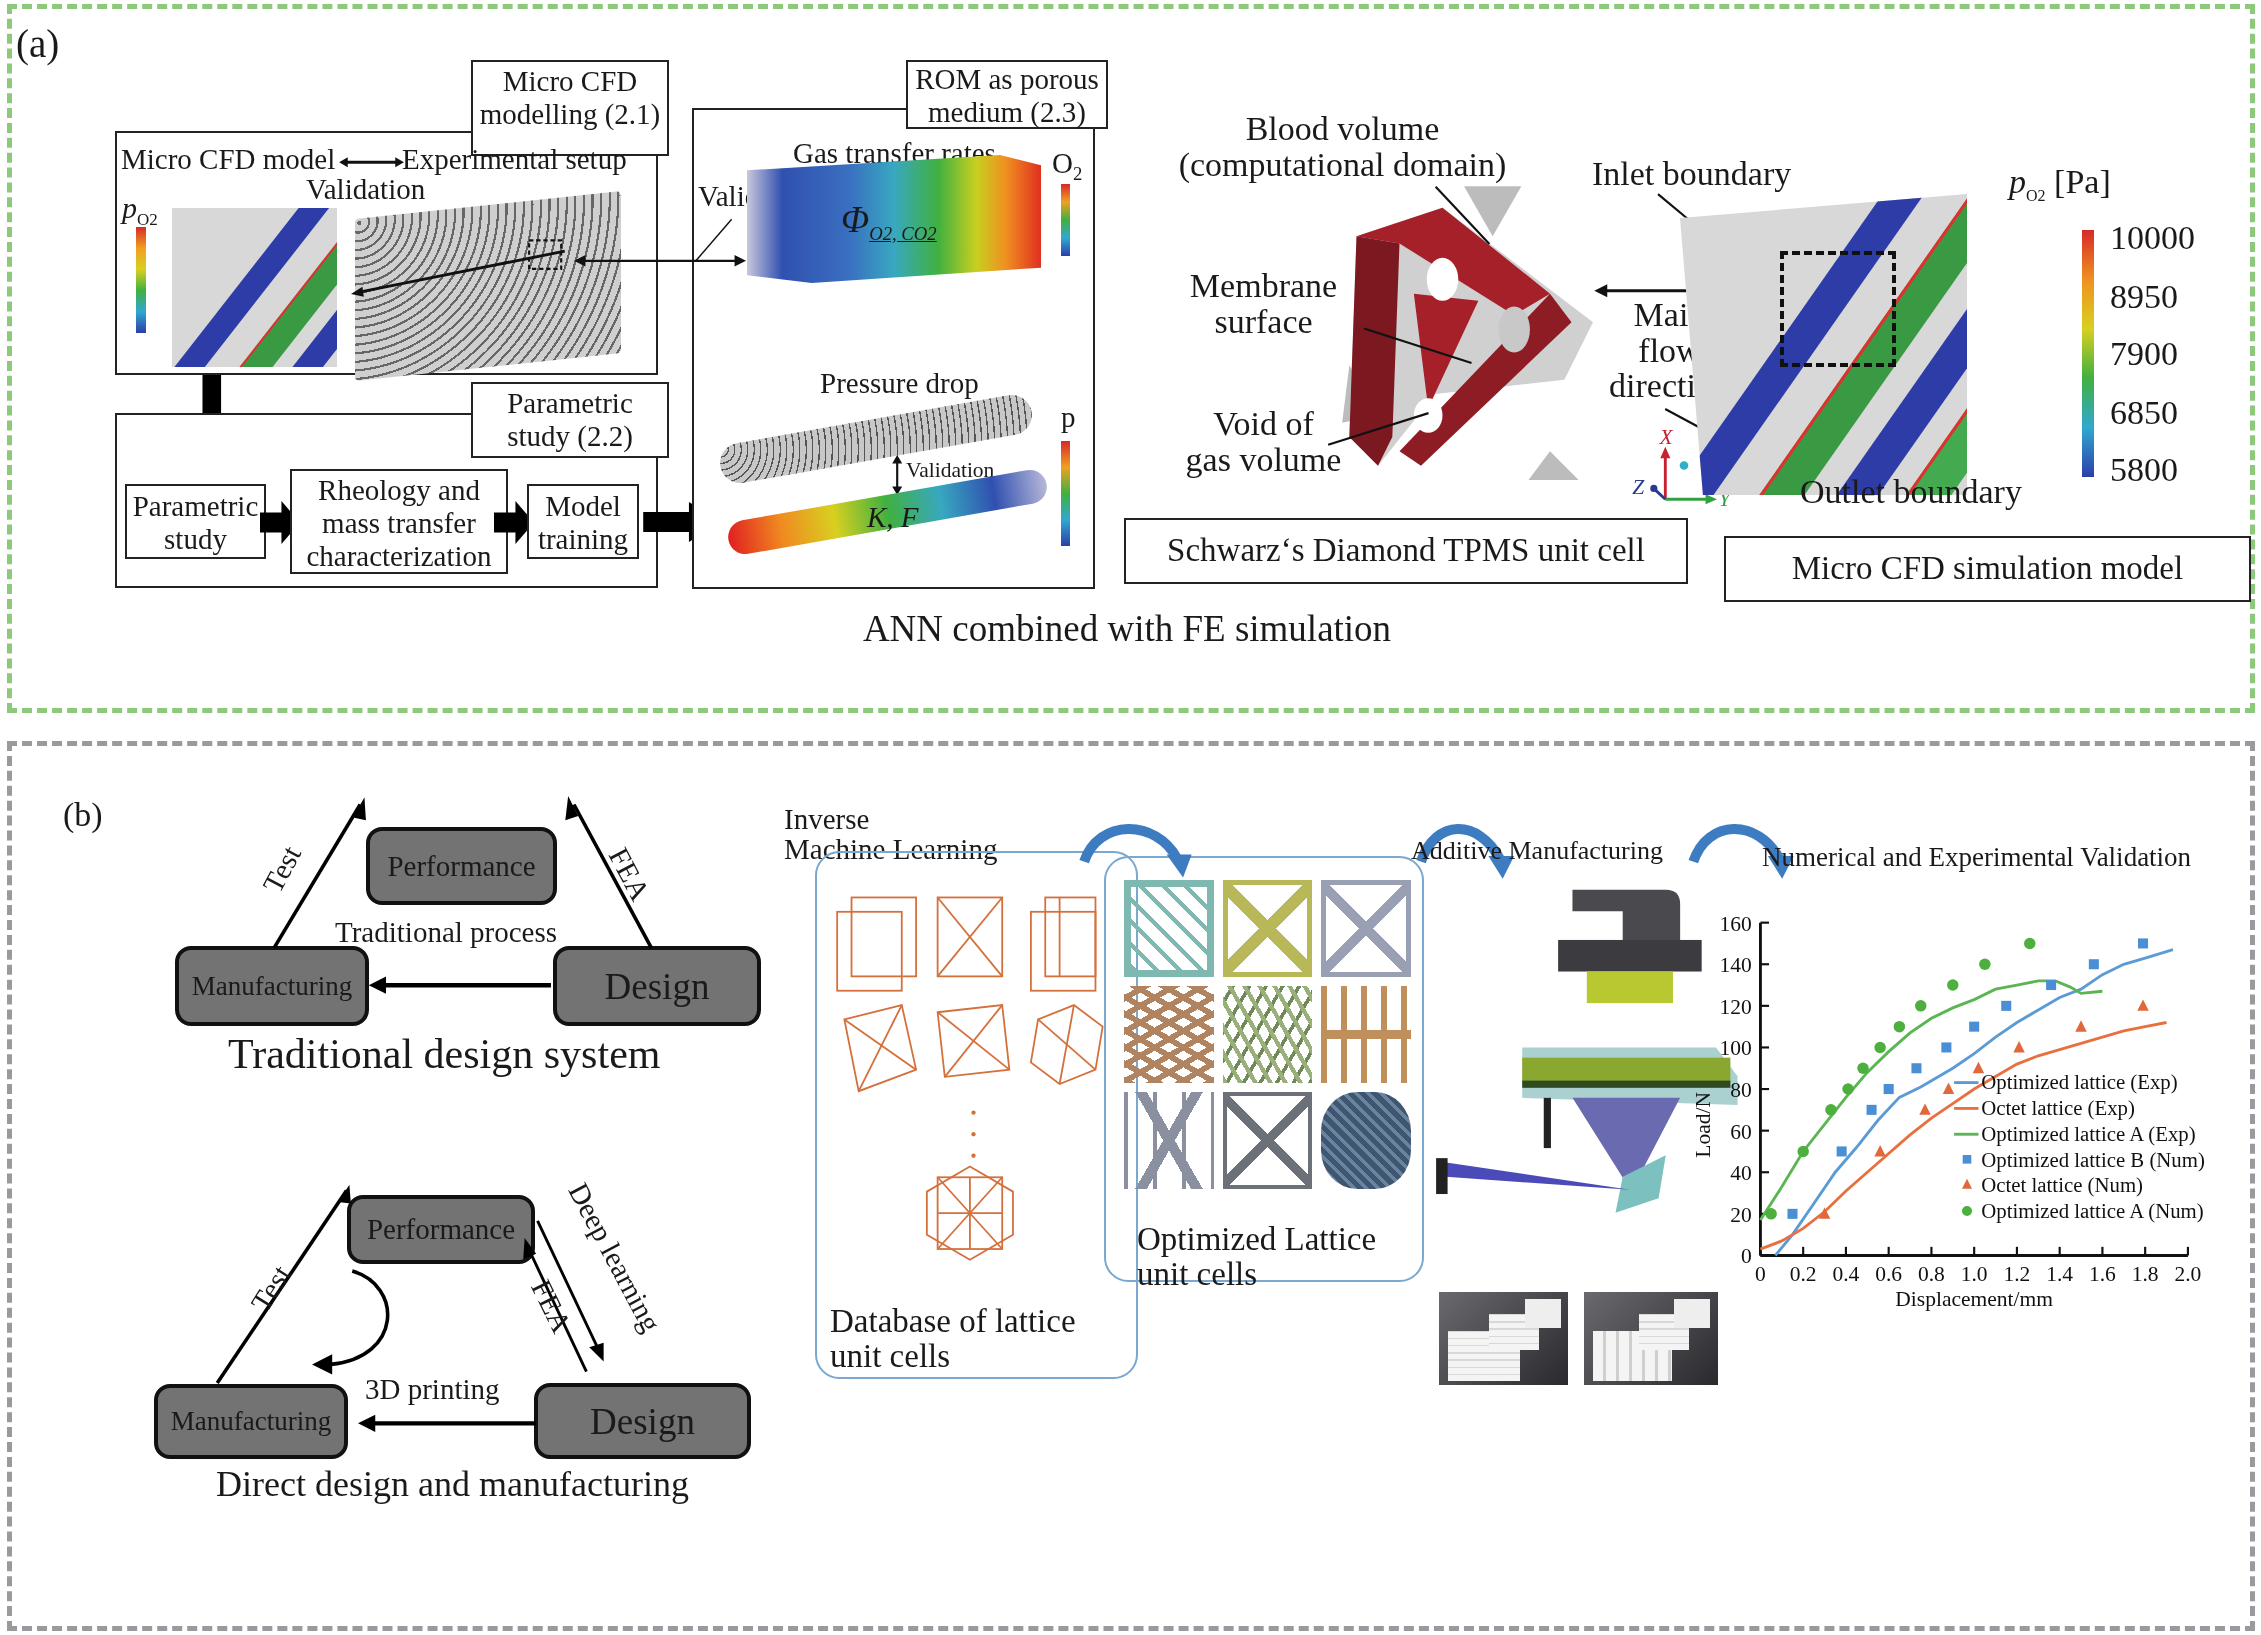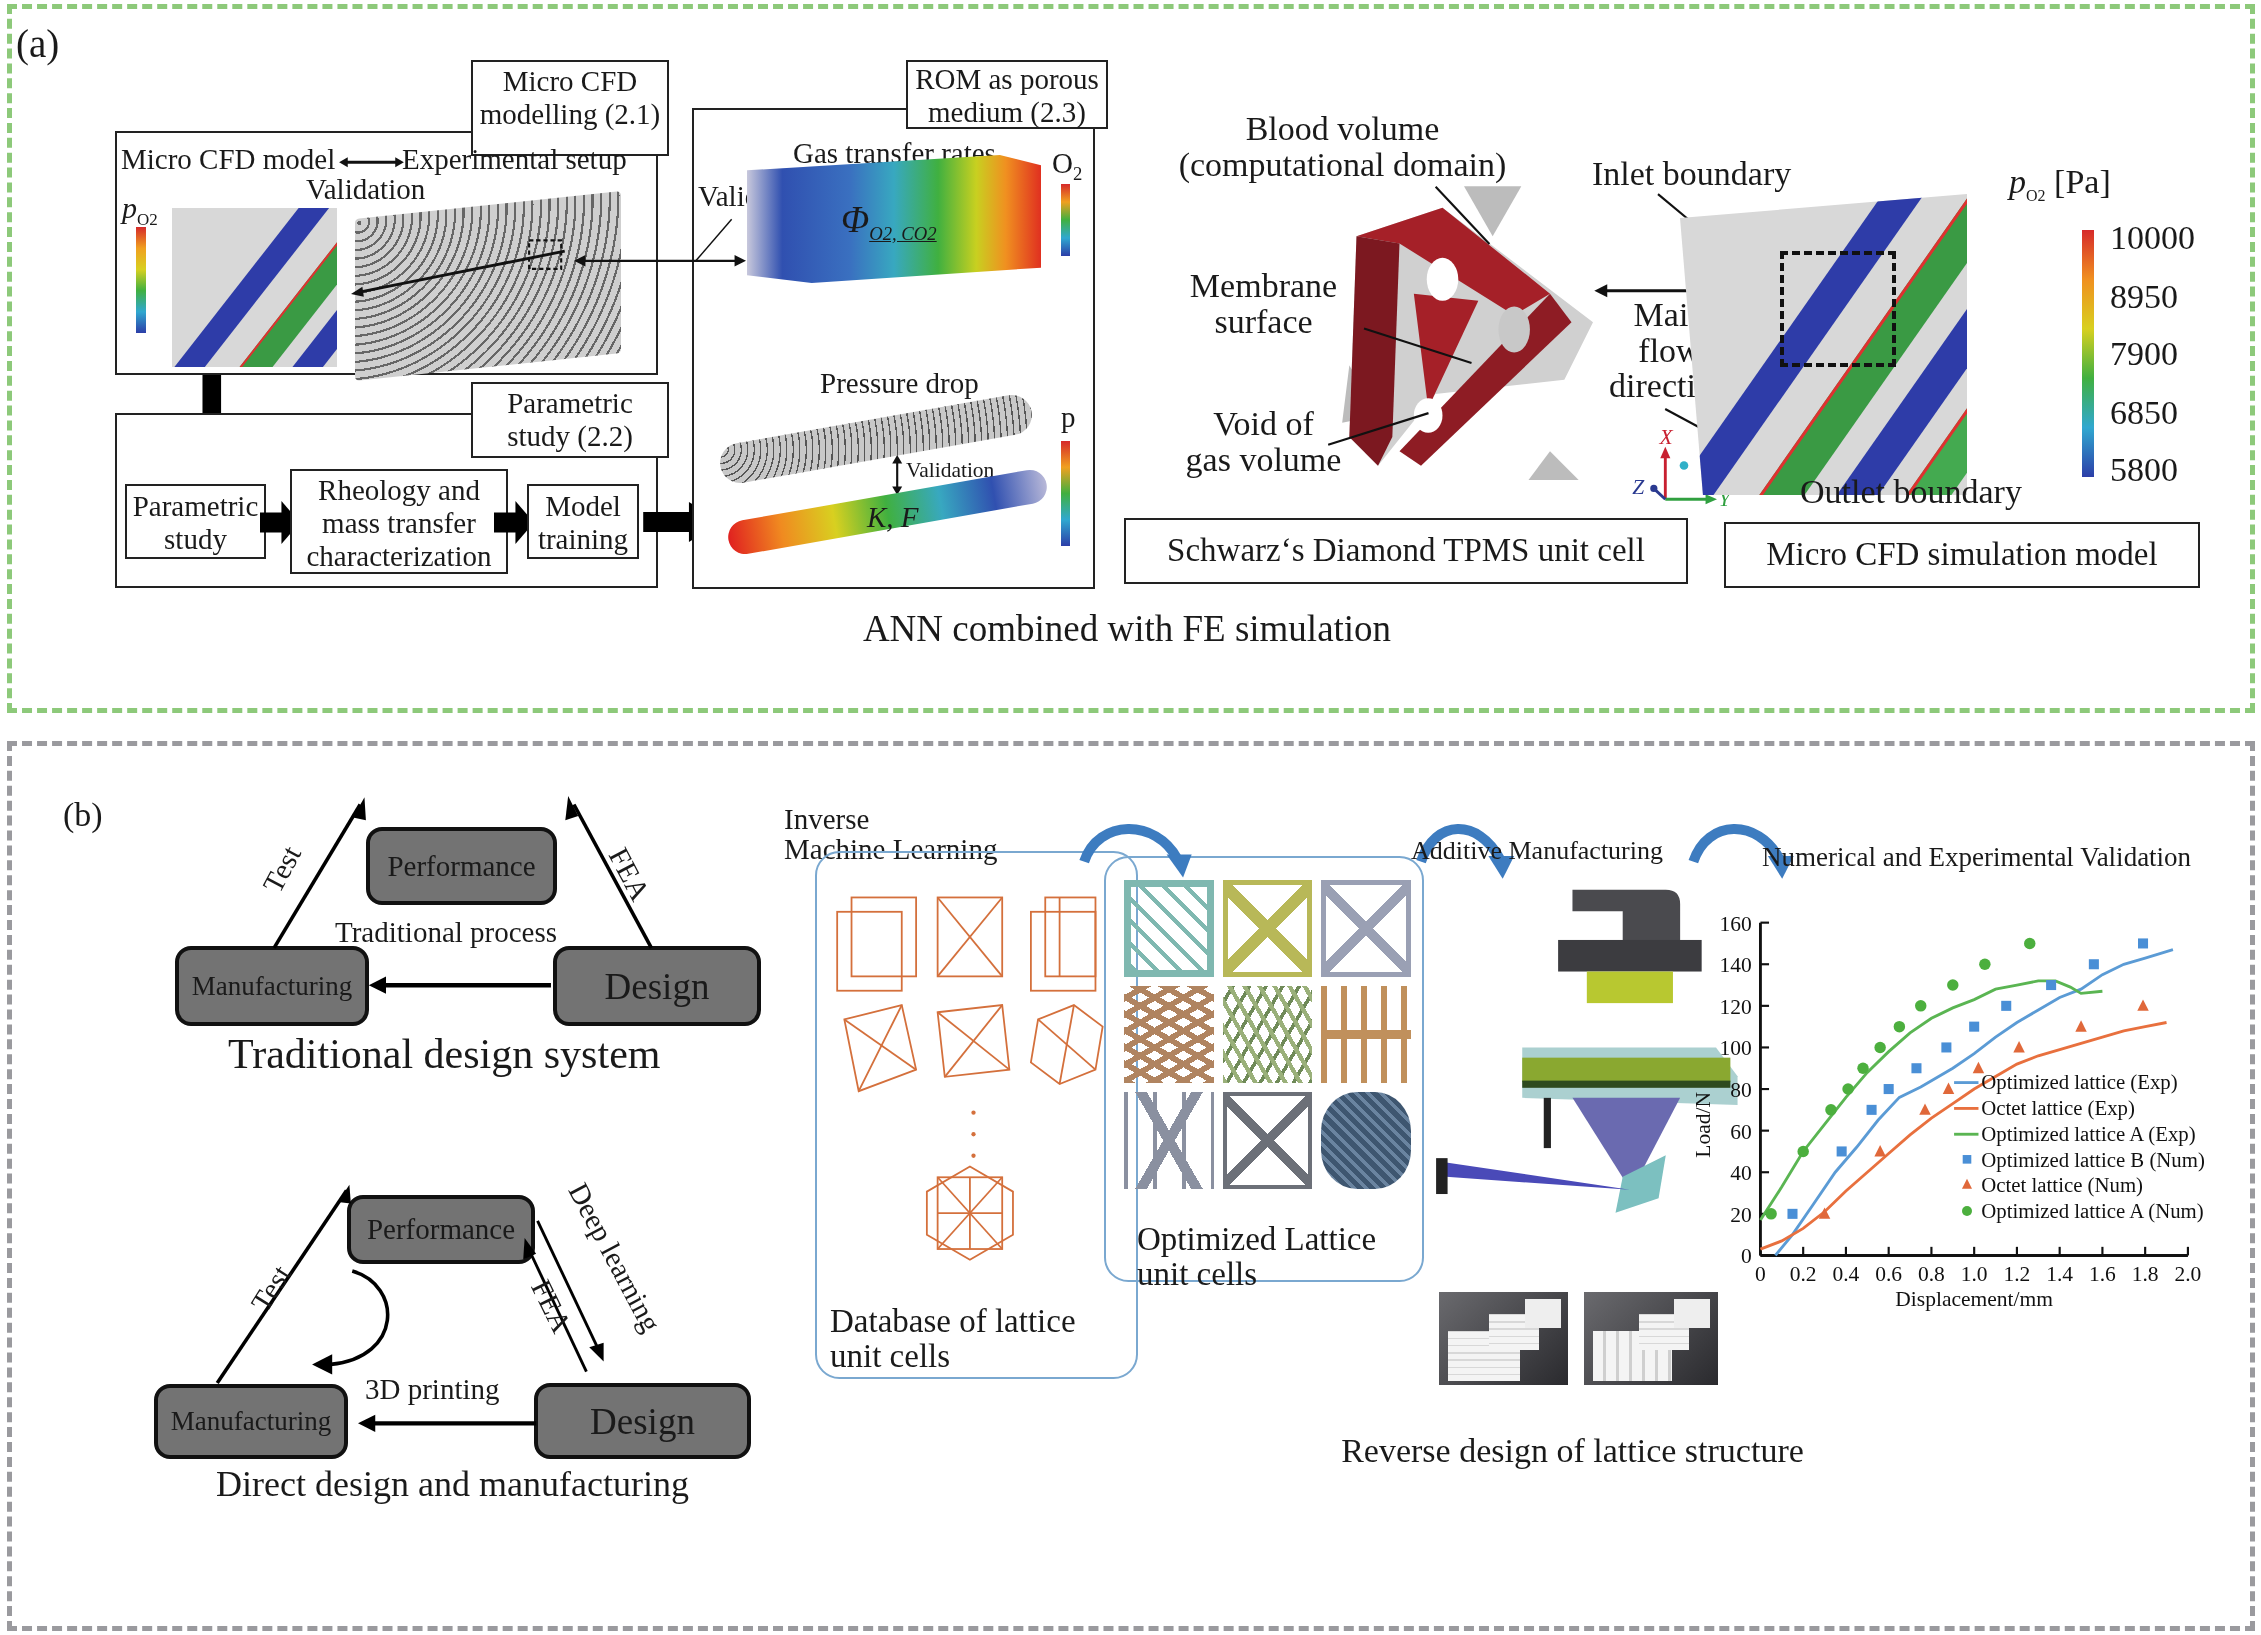--- a/index.html
+++ b/index.html
@@ -199,21 +199,21 @@
   <div style="position:absolute; left:100px; top:57px; width:108px; height:108px; border:4.3px dashed #111;"></div>
 </div>
 <div class="t" style="left:2009px; top:164px; font-size:34px;"><i>p</i><sub style="font-size:16px;">O2</sub> <span>[Pa]</span></div>
 <div class="abs" style="left:2082px; top:230px; width:11.5px; height:247px; background:linear-gradient(to bottom,#d62a2a,#f09020,#d8d020,#40b040,#30a8d0,#2c3ea8);"></div>
 <div class="t" style="left:2110px; top:220px; font-size:34px;">10000</div>
 <div class="t" style="left:2110px; top:279px; font-size:34px;">8950</div>
 <div class="t" style="left:2110px; top:336px; font-size:34px;">7900</div>
 <div class="t" style="left:2110px; top:395px; font-size:34px;">6850</div>
 <div class="t" style="left:2110px; top:452px; font-size:34px;">5800</div>
 <div class="t" style="left:1800px; top:474px; font-size:34px;">Outlet boundary</div>
-<div class="box center" style="left:1724px; top:522px; width:476px; height:66px; font-size:33px; padding-top:11.5px;">Micro CFD simulation model</div>
+<div class="box center" style="left:1724px; top:536px; width:527px; height:66px; font-size:33px; padding-top:11.5px;">Micro CFD simulation model</div>
 
 <div class="t center cap" style="left:718px; top:610px; width:818px;">ANN combined with FE simulation</div>
 
 <div class="panel-b"></div>
 <div class="t" style="left:63px; top:797px; font-size:34px;">(b)</div>
 
 <div class="rbox lbl" style="left:366px; top:827px; width:191px; height:151px; height:78px;">Performance</div>
 <div class="rbox" style="left:175px; top:946px; width:194px; height:80px; font-size:27px;">Manufacturing</div>
 <div class="rbox" style="left:553px; top:946px; width:208px; height:80px; font-size:37px;">Design</div>
 <svg style="left:172px; top:826px;" width="603" height="208" viewBox="0 0 840 290">
@@ -338,21 +338,20 @@
   <div style="position:absolute; left:8.6px; top:39px; width:72px; height:50px; background:repeating-linear-gradient(0deg,#f4f4f4 0 5.7px,#d8d8d8 5.7px 7.2px);"></div>
   <div style="position:absolute; left:50px; top:21.5px; width:50px; height:36px; background:repeating-linear-gradient(0deg,#f4f4f4 0 5.7px,#d8d8d8 5.7px 7.2px);"></div>
   <div style="position:absolute; left:86px; top:7.2px; width:36px; height:29px; background:#eeeeee;"></div>
 </div>
 <div class="abs" style="left:1584px; top:1292px; width:134px; height:93px; background:linear-gradient(135deg,#6a6a6e,#2a2a2e); overflow:hidden;">
   <div style="position:absolute; left:8.6px; top:39px; width:79px; height:50px; background:repeating-linear-gradient(90deg,#f4f4f4 0 10px,#cfcfcf 10px 13px);"></div>
   <div style="position:absolute; left:55px; top:21.5px; width:50px; height:36px; background:repeating-linear-gradient(0deg,#f4f4f4 0 5.7px,#d8d8d8 5.7px 7.2px);"></div>
   <div style="position:absolute; left:90px; top:7.2px; width:36px; height:29px; background:#eeeeee;"></div>
 </div>
 <div class="t center" style="left:1278px; top:1433px; width:589px; font-size:34px;">
-  <div>Reverse design of lattice structure</div>
 </div>
 
 <div class="t" style="left:1762px; top:843px; font-size:27px;">Numerical and Experimental Validation</div>
 <svg id="chart" style="left:1680px; top:904px;" width="574" height="416" viewBox="0 0 800 580">
     <line x1="112" y1="26" x2="112" y2="490" stroke="#111" stroke-width="4"></line>
     <line x1="112" y1="490" x2="708" y2="490" stroke="#111" stroke-width="4"></line>
     <line x1="112" y1="490" x2="124" y2="490" stroke="#111" stroke-width="3"></line>
     <text x="100" y="501" text-anchor="end" font-size="30" font-family="Liberation Serif, DejaVu Serif, serif" fill="#111">0</text>
     <line x1="112" y1="432" x2="124" y2="432" stroke="#111" stroke-width="3"></line>
     <text x="100" y="443" text-anchor="end" font-size="30" font-family="Liberation Serif, DejaVu Serif, serif" fill="#111">20</text>

